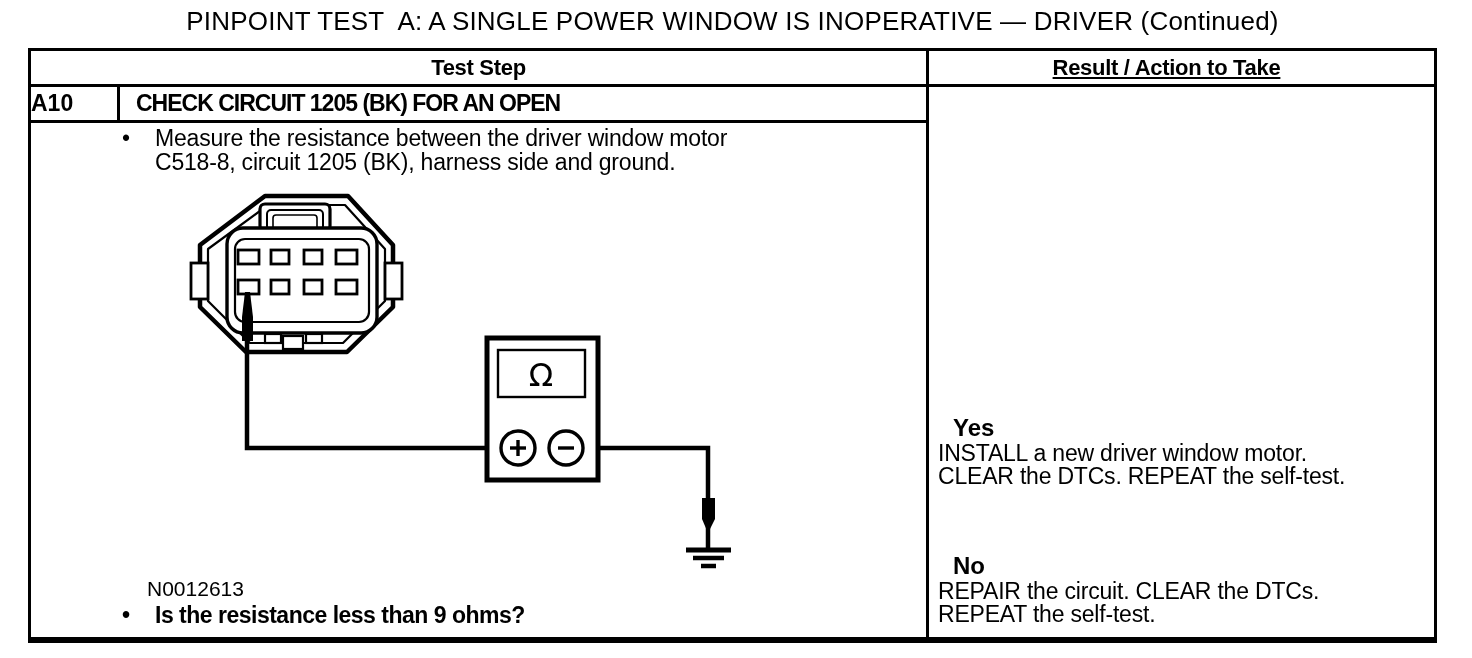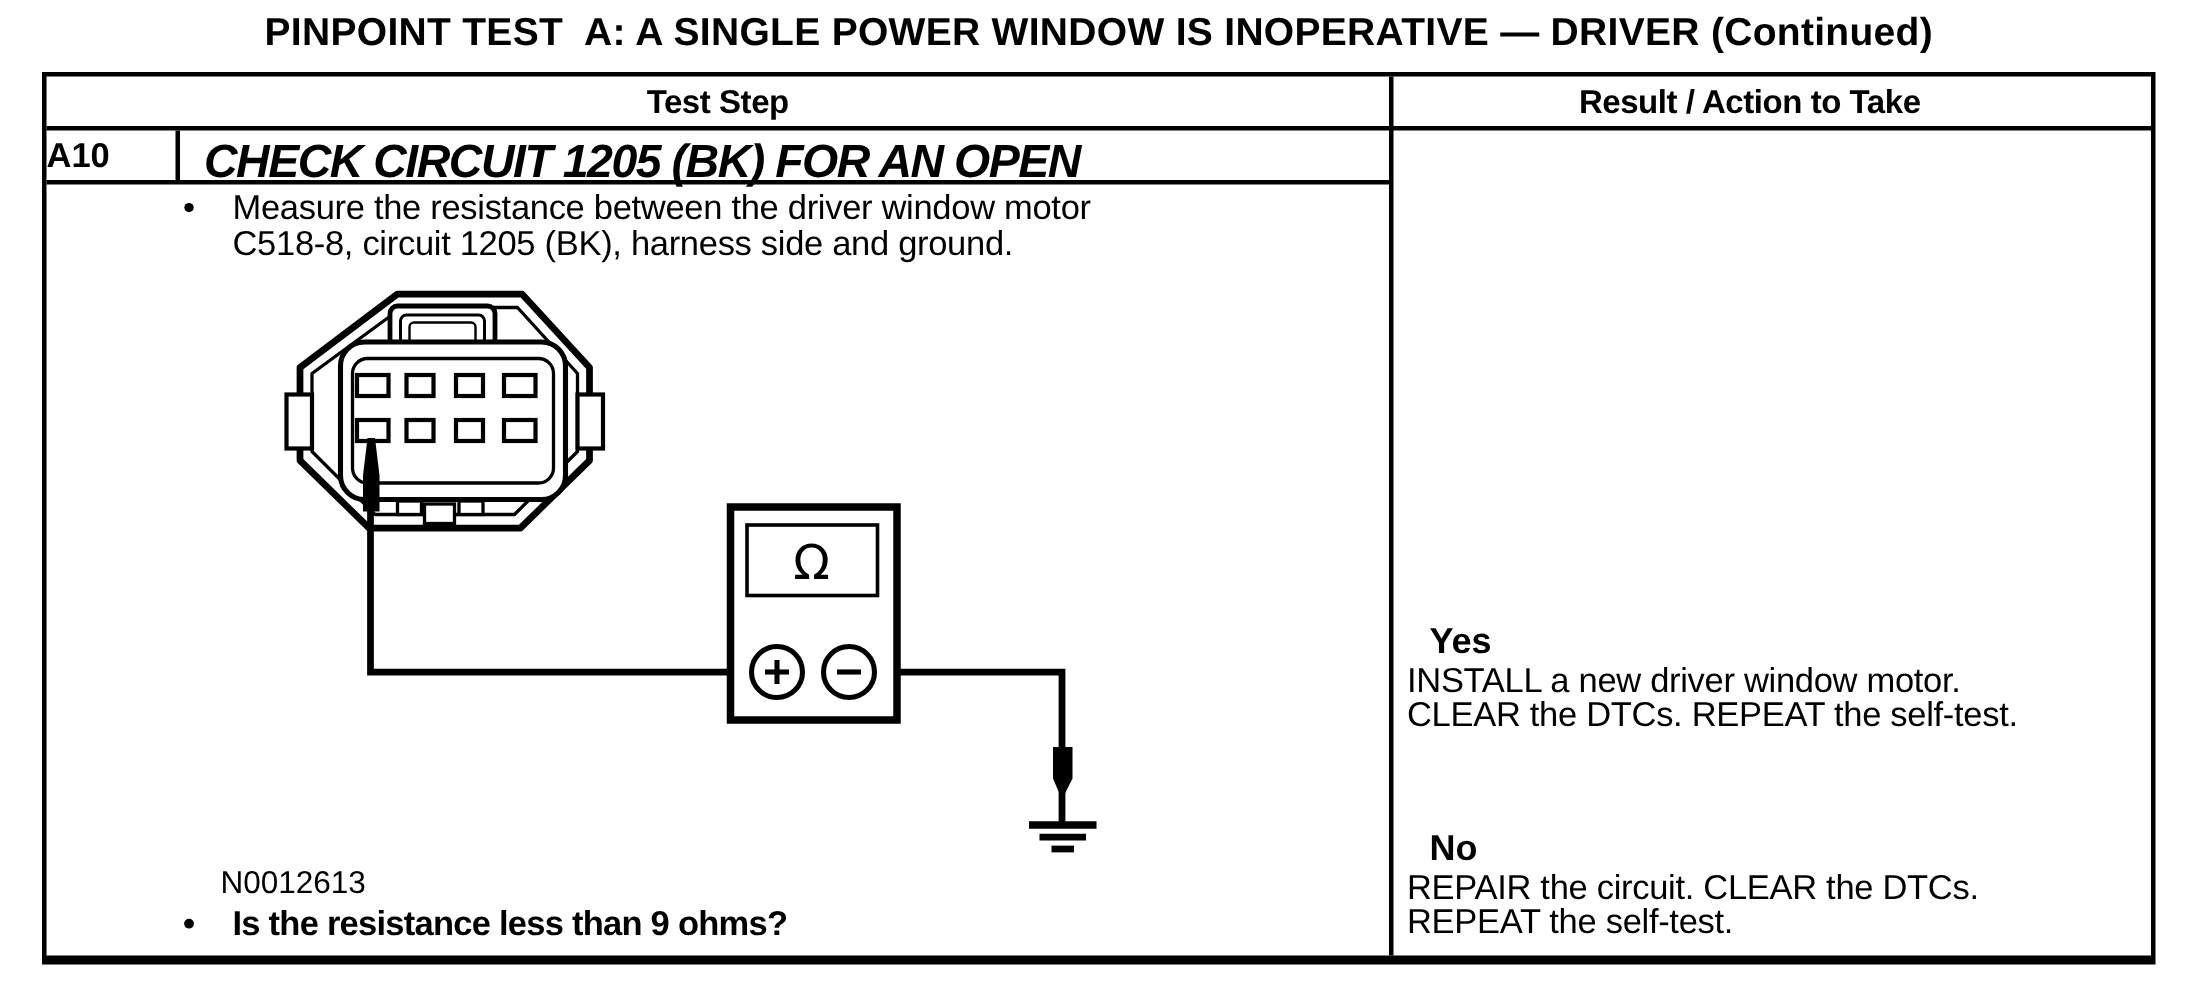--- a/index.html
+++ b/index.html
@@ -3,38 +3,38 @@
 <meta charset="utf-8">
 <style>
   html,body { margin:0; padding:0; background:#fff; }
   .page {
     position:relative; width:1472px; height:658px; background:#ffffff;
     font-family:"Liberation Sans", sans-serif; color:#000; overflow:hidden;
   }
   .abs { position:absolute; }
   .page-title {
     left:28px; top:6px; width:1409px; text-align:center;
-    font-size:26px; font-weight:bold; white-space:pre; letter-spacing:0.2px;
+    font-size:26px; font-weight:normal; white-space:pre; letter-spacing:0.2px;
   }
   .table-frame {
     left:28px; top:48px; width:1409px; height:595px;
     border:3px solid #000; border-bottom-width:6px; box-sizing:border-box;
   }
   .vline, .hline { background:#000; }
   .col-divider   { left:926px; top:51px; width:3px;  height:586px; }
   .header-bottom { left:31px;  top:84px; width:1403px; height:3px; }
   .a10-bottom    { left:31px;  top:120px; width:895px; height:3px; }
   .a10-right     { left:117px; top:87px;  width:3px;  height:33px; }
 
   .th { font-weight:bold; font-size:22px; text-align:center; letter-spacing:-0.3px; }
   .th-test   { left:31px;  top:55px; width:895px; }
-  .th-result { left:929px; top:55px; width:475px; }
+  .th-result { left:929px; top:55px; width:475px;text-decoration:underline; }
 
   .step-id { left:31px; top:90px; width:86px; text-align:left; font-weight:bold; font-size:23px; }
-  .step-heading { left:136px; top:90px; width:780px; font-weight:bold; font-size:31px; letter-spacing:-1px;font-style:italic; }
+  .step-heading { left:136px; top:90px; width:780px; font-weight:bold; font-size:23px; letter-spacing:-1px; }
 
   .bullet-row { display:flex; font-size:23px; line-height:24px; letter-spacing:-0.2px; }
   .bullet-row .bullet { width:33px; text-align:left; }
   .instruction { left:122px; top:126px; width:700px; }
   .question-row { left:122px; top:603px; width:700px; font-weight:bold; letter-spacing:-0.5px; }
 
   .figure-id { left:147px; top:561px; font-size:21px;margin-top:16px; }
 
   .diagram-svg { left:140px; top:188px; }
 

